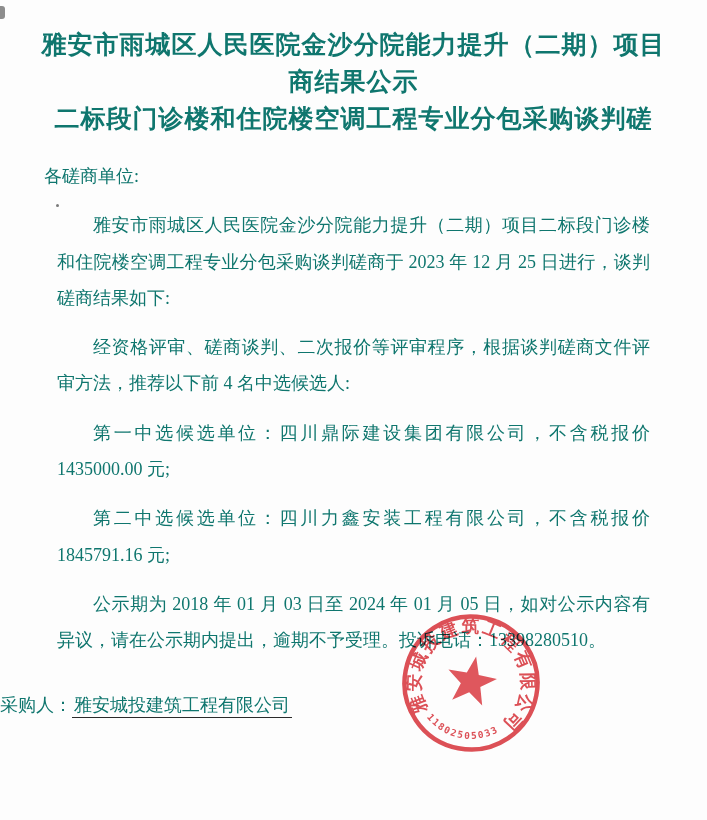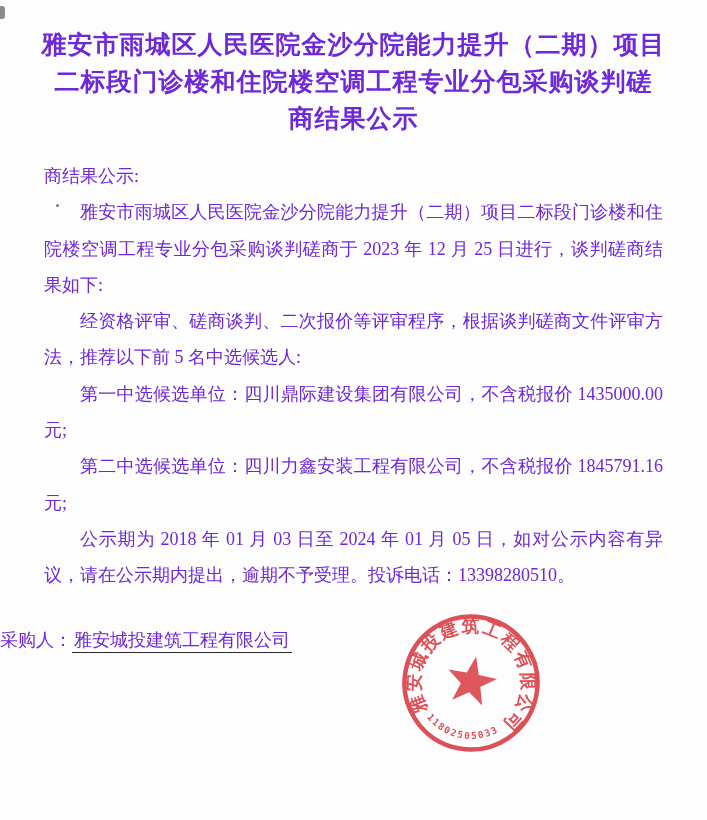--- a/index.html
+++ b/index.html
@@ -1,42 +1,42 @@
 <!DOCTYPE html>
 <html><head>
 <meta charset="utf-8">
 <style>
   html,body{margin:0;padding:0;background:#ffffff;}
   .page{
     position:relative;
     width:707px;height:820px;
     background:#fdfdfd;
     overflow:hidden;
-    color:#6d28d9;
+    color:#0f766e;
   }
   .title{
     margin:26px 28px 0 28px;
     text-align:center;
     font-family:"Liberation Sans",sans-serif;
     font-weight:700;
     font-size:25px;
     line-height:37px;
     letter-spacing:1px;
   }
   .title-line{white-space:nowrap;}
   .body{
     margin:21px 44px 0 44px;
     font-family:"Liberation Serif",serif;
     font-size:18px;
     line-height:36.3px;
     text-align:justify;
     text-justify:inter-ideograph;
   }
   .salutation{margin:0;}
-  p.para{margin:0;text-indent:2em;}
+  p.para{margin:13px;text-indent:2em;}
   .sig-block{
     margin:28px 58px 0 0;
     font-family:"Liberation Serif",serif;
     font-size:18px;
     line-height:36.3px;
     text-align:left;
   }
   .sig-company{
     border-bottom:1.6px solid #2a2a2a;
     padding:0 2px 2px 2px;
@@ -66,28 +66,28 @@
   .artifact-corner{left:0;top:6px;width:5px;height:13px;background:#8d8d8d;border-radius:0 3px 3px 0;}
   .artifact-dot{left:56px;top:204px;width:3px;height:3px;background:#7a7a7a;border-radius:50%;}
 </style>
 </head>
 <body>
 
 <div class="page">
 
   <div class="title">
     <div class="title-line">雅安市雨城区人民医院金沙分院能力提升（二期）项目</div>
+    <div class="title-line">商结果公示</div>
     <div class="title-line">二标段门诊楼和住院楼空调工程专业分包采购谈判磋</div>
-    <div class="title-line">商结果公示</div>
   </div>
 
   <div class="body">
-    <p class="salutation">商结果公示:</p>
+    <p class="salutation">各磋商单位:</p>
     <p class="para">雅安市雨城区人民医院金沙分院能力提升（二期）项目二标段门诊楼和住院楼空调工程专业分包采购谈判磋商于 2023 年 12 月 25 日进行，谈判磋商结果如下:</p>
-    <p class="para">经资格评审、磋商谈判、二次报价等评审程序，根据谈判磋商文件评审方法，推荐以下前 5 名中选候选人:</p>
+    <p class="para">经资格评审、磋商谈判、二次报价等评审程序，根据谈判磋商文件评审方法，推荐以下前 4 名中选候选人:</p>
     <p class="para">第一中选候选单位：四川鼎际建设集团有限公司，不含税报价 1435000.00 元;</p>
     <p class="para">第二中选候选单位：四川力鑫安装工程有限公司，不含税报价 1845791.16 元;</p>
     <p class="para">公示期为 2018 年 01 月 03 日至 2024 年 01 月 05 日，如对公示内容有异议，请在公示期内提出，逾期不予受理。投诉电话：13398280510。</p>
   </div>
 
   <div class="sig-block">
     <div><span>采购人：</span><span class="sig-company">雅安城投建筑工程有限公司</span></div>
   </div>
 
   <svg class="seal" viewBox="0 0 144 144">

